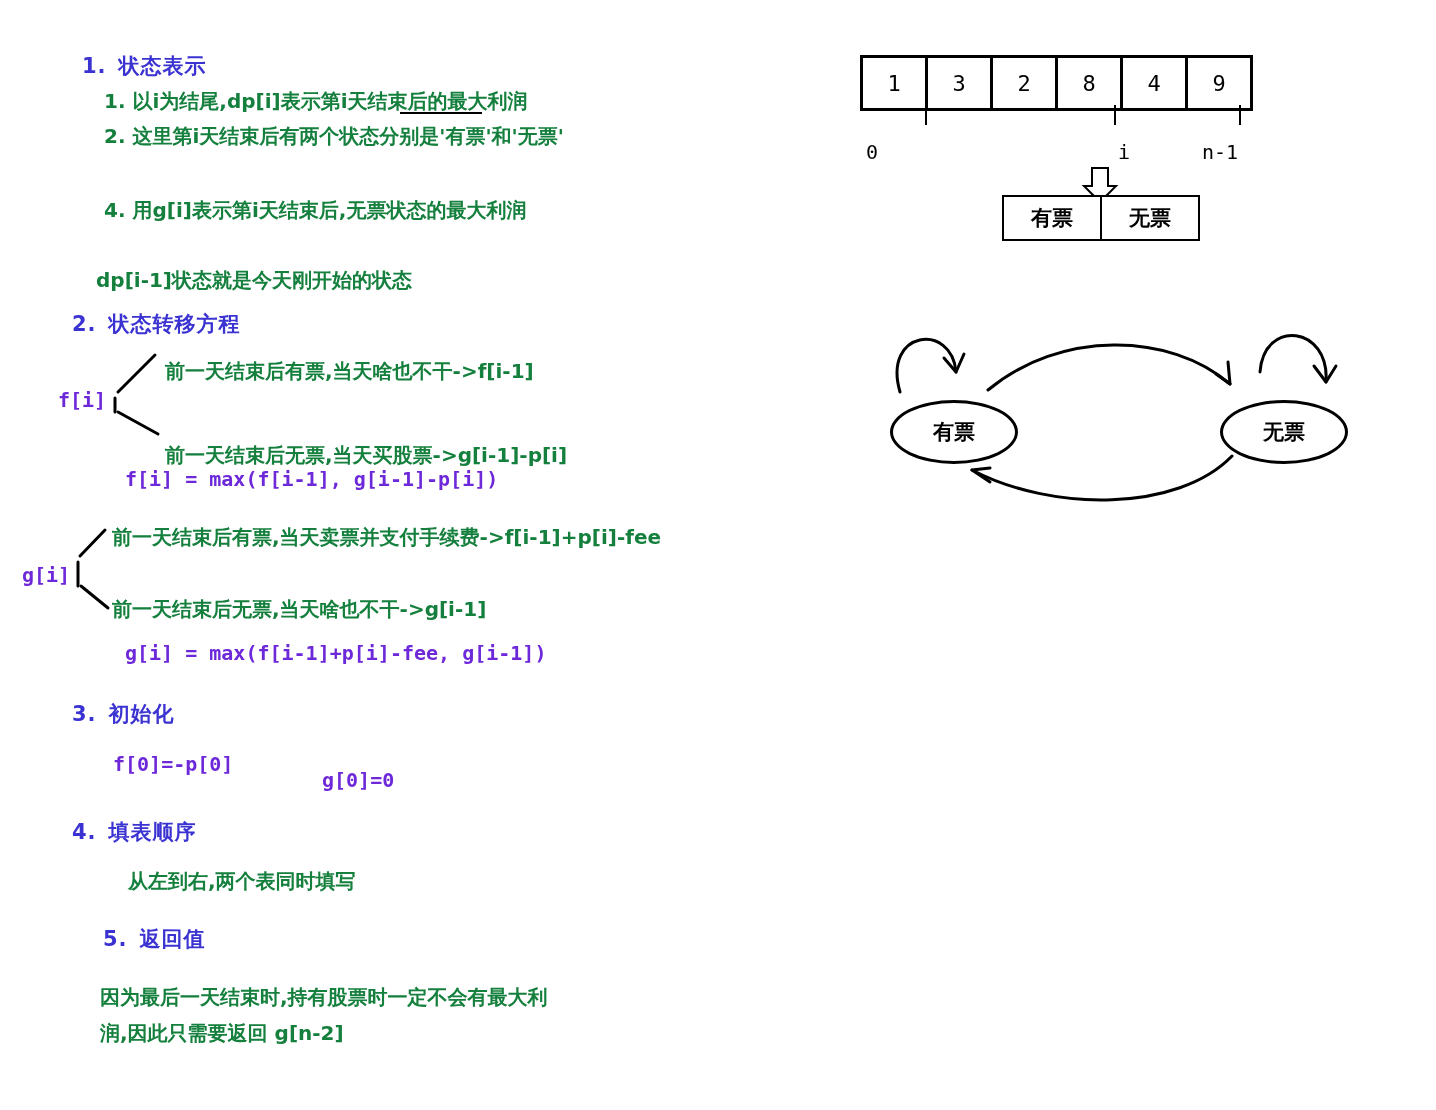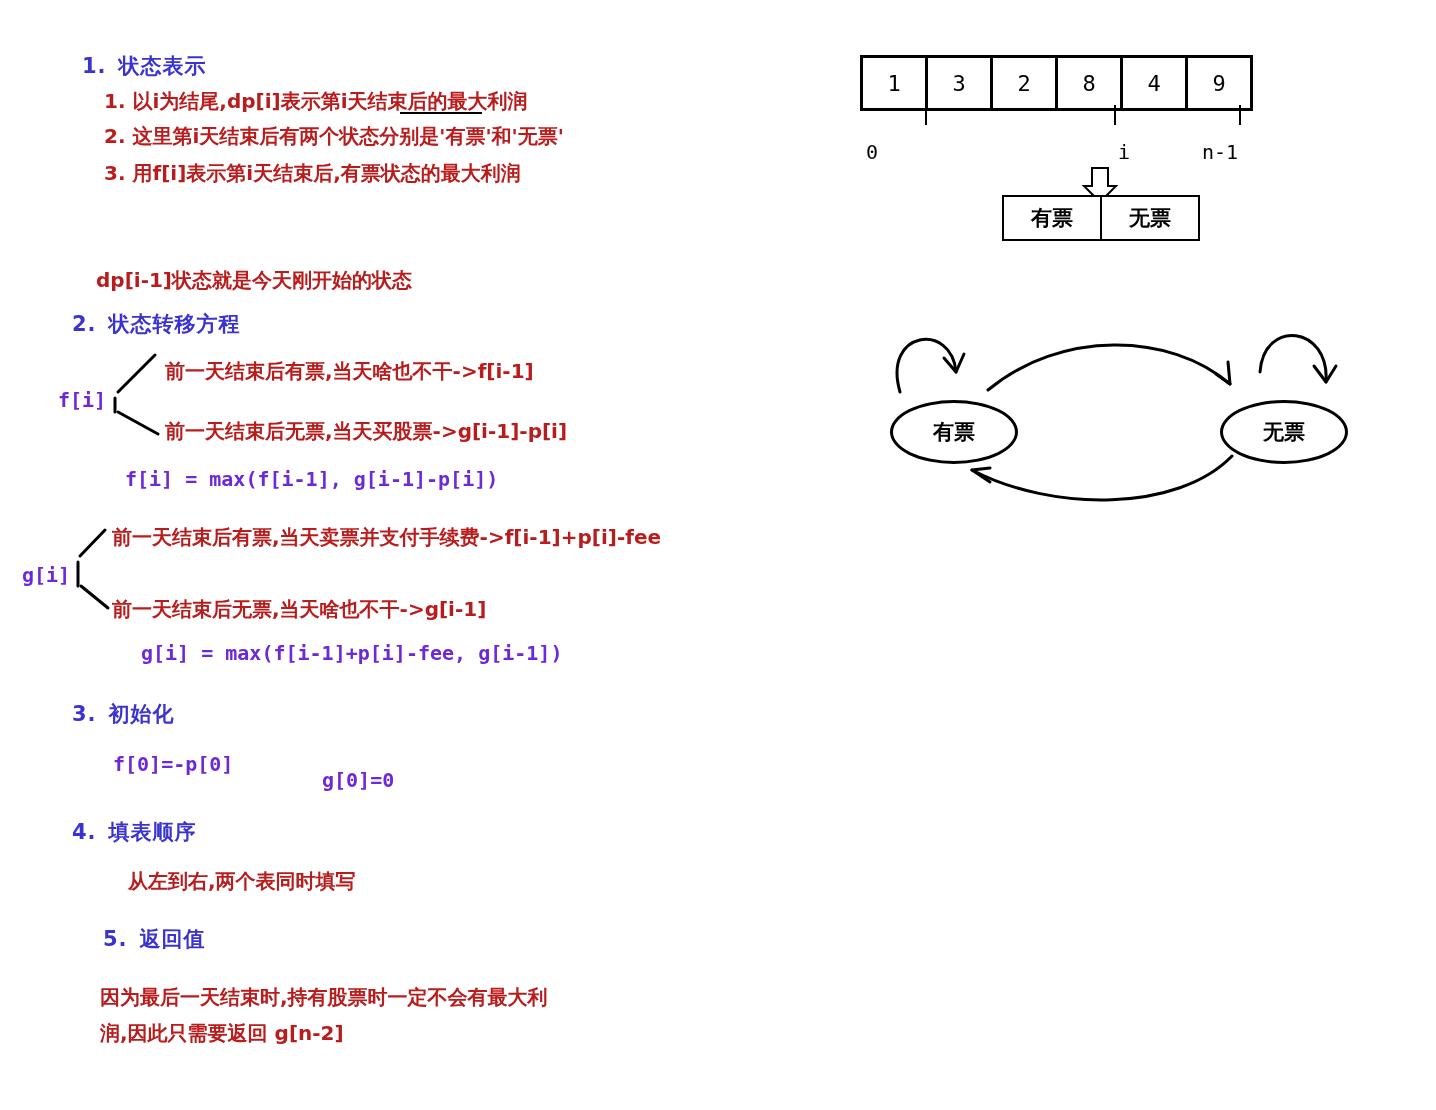--- a/index.html
+++ b/index.html
@@ -37,21 +37,21 @@
     white-space: nowrap;
   }
   .heading .num {
     margin-right: 12px;
   }
   .line {
     position: absolute;
     font-size: 20px;
     font-weight: bold;
     white-space: nowrap;
-    color: #b91c1c;
+    color: #15803d;
   }
   .mono {
     font-family: "DejaVu Sans Mono", "Liberation Mono", monospace;
     font-size: 20px;
     font-weight: bold;
     white-space: nowrap;
     position: absolute;
     color: #6d28d9;
   }
   
@@ -125,40 +125,40 @@
 
 <div class="page">
 
   <div class="left">
 
     <div class="heading" style="left:82px; top:52px;">
       <span class="num">1.</span><span>状态表示</span>
     </div>
     <div class="line" style="left:104px; top:88px;">1. 以i为结尾,dp[i]表示第i天结束后的最大利润</div>
     <div class="line" style="left:104px; top:123px;">2. 这里第i天结束后有两个状态分别是'有票'和'无票'</div>
-    <div class="line" style="left:104px; top:160px;">3. 用f[i]表示第i天结束后,有票状态的最大利润</div>
+    <div class="line" style="left:104px; top:197px;">4. 用g[i]表示第i天结束后,无票状态的最大利润</div>
     <div class="line" style="left:96px; top:267px;">dp[i-1]状态就是今天刚开始的状态</div>
 
     <svg class="deco" width="860" height="1110">
       <line x1="400" y1="113" x2="482" y2="113" stroke="#000" stroke-width="2"></line>
     </svg>
 
     <div class="heading" style="left:72px; top:310px;">
       <span class="num">2.</span><span>状态转移方程</span>
     </div>
 
     <div class="line" style="left:165px; top:358px;">前一天结束后有票,当天啥也不干-&gt;f[i-1]</div>
     <div class="mono" style="left:58px; top:388px;">f[i]</div>
-    <div class="line" style="left:165px; top:418px;">前一天结束后无票,当天买股票-&gt;g[i-1]-p[i]</div>
+    <div class="line" style="left:165px; top:442px;">前一天结束后无票,当天买股票-&gt;g[i-1]-p[i]</div>
     <div class="mono" style="left:125px; top:467px;">f[i] = max(f[i-1], g[i-1]-p[i])</div>
 
     <div class="line" style="left:112px; top:524px;">前一天结束后有票,当天卖票并支付手续费-&gt;f[i-1]+p[i]-fee</div>
     <div class="mono" style="left:22px; top:563px;">g[i]</div>
     <div class="line" style="left:112px; top:596px;">前一天结束后无票,当天啥也不干-&gt;g[i-1]</div>
-    <div class="mono" style="left:141px; top:641px;text-align:center;">g[i] = max(f[i-1]+p[i]-fee, g[i-1])</div>
+    <div class="mono" style="left:125px; top:641px;text-align:center;">g[i] = max(f[i-1]+p[i]-fee, g[i-1])</div>
 
     <svg class="deco" width="860" height="1110">
 
       <line x1="155" y1="355" x2="118" y2="392" stroke="#000" stroke-width="3" stroke-linecap="round"></line>
       <line x1="115" y1="398" x2="115" y2="412" stroke="#000" stroke-width="3" stroke-linecap="round"></line>
       <line x1="118" y1="412" x2="158" y2="434" stroke="#000" stroke-width="3" stroke-linecap="round"></line>
 
       <line x1="105" y1="530" x2="80" y2="556" stroke="#000" stroke-width="3" stroke-linecap="round"></line>
       <line x1="78" y1="562" x2="78" y2="586" stroke="#000" stroke-width="3" stroke-linecap="round"></line>
       <line x1="81" y1="586" x2="108" y2="608" stroke="#000" stroke-width="3" stroke-linecap="round"></line>

